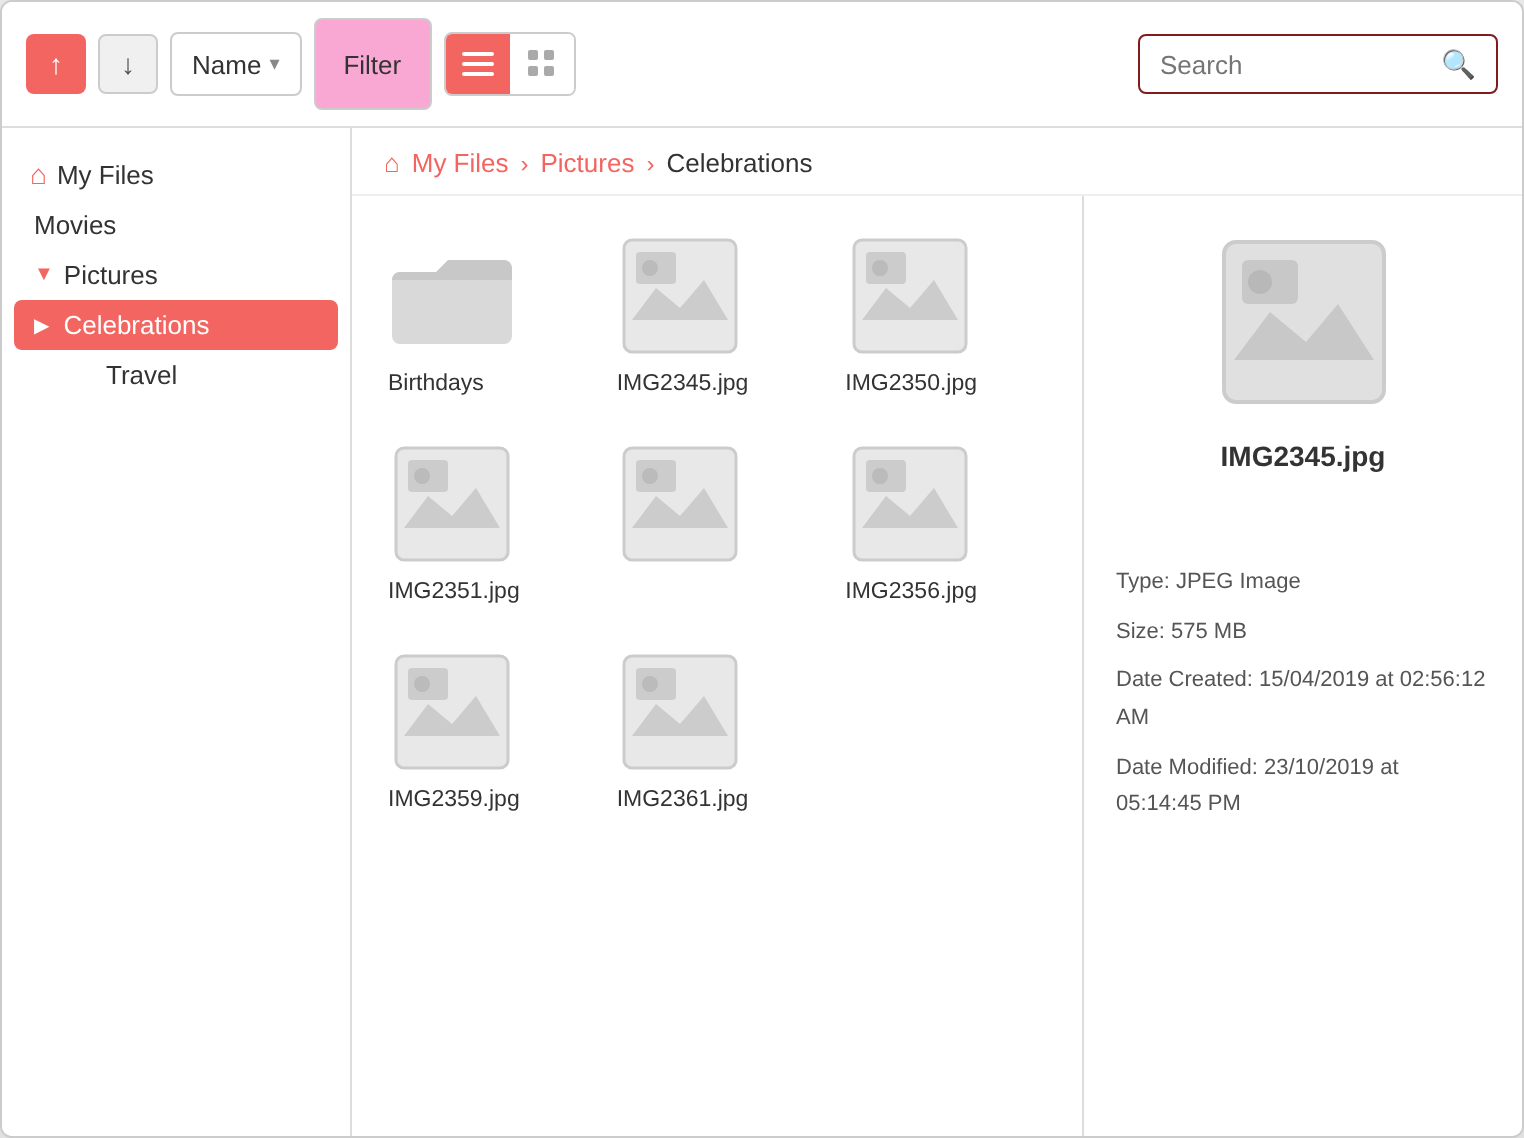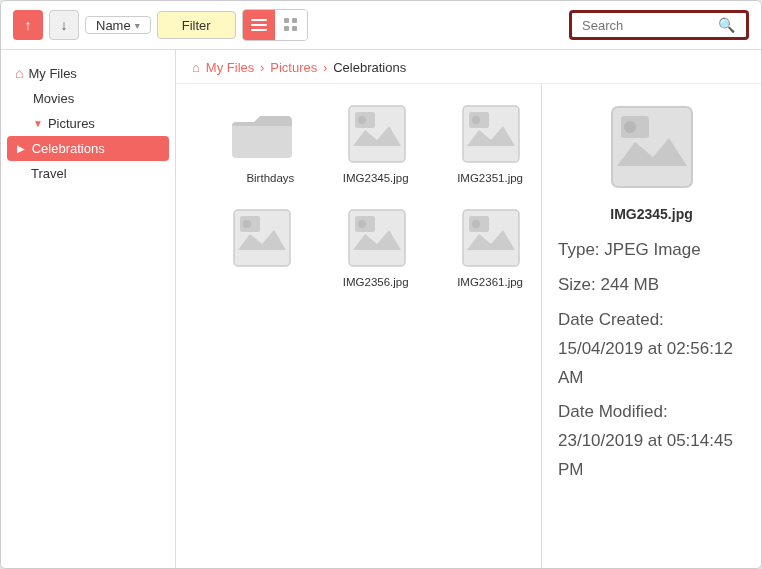--- a/index.html
+++ b/index.html
@@ -52,32 +52,32 @@
     }
     .name-dropdown {
       display: flex;
       align-items: center;
       gap: 4px;
       border: 1px solid #ccc;
       border-radius: 4px;
       padding: 4px 10px;
       background: #fff;
       cursor: pointer;
-      height: 18px;
+      height: 32px;
       font-size: 13px;
       color: #333;
     }
     .name-dropdown .chevron { color: #888; font-size: 10px; }
     .filter-btn {
       border: 1px solid #ccc;
       border-radius: 4px;
-      padding: 4px 24px;
-      background: #fef9c3;
-      cursor: pointer;
-      height: 28px;
+      padding: 4px 14px;
+      background: #f9a8d4;
+      cursor: pointer;
+      height: 46px;
       font-size: 13px;
       color: #333;
     }
     .view-toggle {
       display: flex;
       border: 1px solid #ccc;
       border-radius: 4px;
       overflow: hidden;
     }
     .view-btn {
@@ -93,21 +93,21 @@
       color: #fff;
     }
     .view-btn.inactive {
       background: #fff;
       color: #888;
     }
     .spacer { flex: 1; }
     .search-box {
       display: flex;
       align-items: center;
-      border: 3px solid #7f1d1d;
+      border: 1px solid #7f1d1d;
       border-radius: 4px;
       padding: 4px 10px;
       background: #fff;
       width: 180px;
       height: 30px;
       gap: 6px;
     }
     .search-box input {
       border: none;
       outline: none;
@@ -144,22 +144,22 @@
     }
     .sidebar-item.active {
       background: #f26560;
       color: #fff;
       border-radius: 4px;
       margin: 0 6px;
       padding: 5px 10px;
     }
     .sidebar-toggle { font-size: 10px; color: #888; }
     .sidebar-toggle.open { color: #f26560; }
-    .indent1 { padding-left: 32px; }
-    .indent2 { padding-left: 30px; }
+    .indent1 { padding-left: 16px; }
+    .indent2 { padding-left: 52px; }
 
     
     .breadcrumb {
       display: flex;
       align-items: center;
       gap: 6px;
       padding: 10px 16px 8px;
       font-size: 13px;
       color: #555;
       border-bottom: 1px solid #eee;
@@ -181,21 +181,21 @@
       padding: 10px 14px;
     }
     .file-grid {
       display: grid;
       grid-template-columns: repeat(3, 1fr);
       gap: 8px 6px;
     }
     .file-item {
       display: flex;
       flex-direction: column;
-      align-items: flex-end;
+      align-items: flex-start;
       padding: 8px 4px 6px;
       border-radius: 4px;
       cursor: pointer;
       gap: 6px;
     }
     .file-icon {
       width: 64px;
       height: 64px;
       display: flex;
       align-items: center;
@@ -233,23 +233,24 @@
     }
     .preview-icon svg { width: 100%; height: 100%; }
     .preview-filename {
       font-size: 14px;
       font-weight: 600;
       color: #333;
       margin-bottom: 14px;
       align-self: center;
     }
     .preview-meta {
-      font-size: 17px;
+      font-size: 11px;
       color: #555;
       line-height: 1.7;
+      margin-top: 32px;
     }
     .preview-meta p { margin-bottom: 6px; }
   </style>
 </head>
 <body>
 
 <div class="window">
 
   <div class="toolbar">
     <button class="toolbar-btn">↑</button>
@@ -339,20 +340,31 @@
                   <rect x="10" y="10" width="20" height="16" rx="2" fill="#ccc"></rect>
                   <circle cx="17" cy="18" r="4" fill="#bbb"></circle>
                   <path d="M8 44 L20 28 L32 38 L44 24 L56 44Z" fill="#ccc"></path>
                 </svg>
               </div>
               <span class="file-name">IMG2345.jpg</span>
             </div>
 
 
 
+            <div class="file-item">
+              <div class="file-icon">
+                <svg viewBox="0 0 64 64" fill="none" xmlns="http://www.w3.org/2000/svg">
+                  <rect x="4" y="4" width="56" height="56" rx="4" fill="#e8e8e8" stroke="#ccc" stroke-width="1.5"></rect>
+                  <rect x="10" y="10" width="20" height="16" rx="2" fill="#ccc"></rect>
+                  <circle cx="17" cy="18" r="4" fill="#bbb"></circle>
+                  <path d="M8 44 L20 28 L32 38 L44 24 L56 44Z" fill="#ccc"></path>
+                </svg>
+              </div>
+              <span class="file-name">IMG2350.jpg</span>
+            </div>
 
             <div class="file-item">
               <div class="file-icon">
                 <svg viewBox="0 0 64 64" fill="none" xmlns="http://www.w3.org/2000/svg">
                   <rect x="4" y="4" width="56" height="56" rx="4" fill="#e8e8e8" stroke="#ccc" stroke-width="1.5"></rect>
                   <rect x="10" y="10" width="20" height="16" rx="2" fill="#ccc"></rect>
                   <circle cx="17" cy="18" r="4" fill="#bbb"></circle>
                   <path d="M8 44 L20 28 L32 38 L44 24 L56 44Z" fill="#ccc"></path>
                 </svg>
               </div>
@@ -376,20 +388,31 @@
                 <svg viewBox="0 0 64 64" fill="none" xmlns="http://www.w3.org/2000/svg">
                   <rect x="4" y="4" width="56" height="56" rx="4" fill="#e8e8e8" stroke="#ccc" stroke-width="1.5"></rect>
                   <rect x="10" y="10" width="20" height="16" rx="2" fill="#ccc"></rect>
                   <circle cx="17" cy="18" r="4" fill="#bbb"></circle>
                   <path d="M8 44 L20 28 L32 38 L44 24 L56 44Z" fill="#ccc"></path>
                 </svg>
               </div>
               <span class="file-name">IMG2356.jpg</span>
             </div>
 
+            <div class="file-item">
+              <div class="file-icon">
+                <svg viewBox="0 0 64 64" fill="none" xmlns="http://www.w3.org/2000/svg">
+                  <rect x="4" y="4" width="56" height="56" rx="4" fill="#e8e8e8" stroke="#ccc" stroke-width="1.5"></rect>
+                  <rect x="10" y="10" width="20" height="16" rx="2" fill="#ccc"></rect>
+                  <circle cx="17" cy="18" r="4" fill="#bbb"></circle>
+                  <path d="M8 44 L20 28 L32 38 L44 24 L56 44Z" fill="#ccc"></path>
+                </svg>
+              </div>
+              <span class="file-name">IMG2359.jpg</span>
+            </div>
 
 
             <div class="file-item">
               <div class="file-icon">
                 <svg viewBox="0 0 64 64" fill="none" xmlns="http://www.w3.org/2000/svg">
                   <rect x="4" y="4" width="56" height="56" rx="4" fill="#e8e8e8" stroke="#ccc" stroke-width="1.5"></rect>
                   <rect x="10" y="10" width="20" height="16" rx="2" fill="#ccc"></rect>
                   <circle cx="17" cy="18" r="4" fill="#bbb"></circle>
                   <path d="M8 44 L20 28 L32 38 L44 24 L56 44Z" fill="#ccc"></path>
                 </svg>
@@ -405,21 +428,21 @@
             <svg viewBox="0 0 90 90" fill="none" xmlns="http://www.w3.org/2000/svg">
               <rect x="5" y="5" width="80" height="80" rx="6" fill="#e0e0e0" stroke="#ccc" stroke-width="2"></rect>
               <rect x="14" y="14" width="28" height="22" rx="3" fill="#c8c8c8"></rect>
               <circle cx="23" cy="25" r="6" fill="#b8b8b8"></circle>
               <path d="M10 64 L28 40 L46 55 L62 36 L80 64Z" fill="#c8c8c8"></path>
             </svg>
           </div>
           <div class="preview-filename">IMG2345.jpg</div>
           <div class="preview-meta">
             <p>Type: JPEG Image</p>
-            <p>Size: 244 MB</p>
+            <p>Size: 575 MB</p>
             <p>Date Created: 15/04/2019 at 02:56:12 AM</p>
             <p>Date Modified: 23/10/2019 at 05:14:45 PM</p>
           </div>
         </div>
       </div>
     </div>
   </div>
 </div>
 
 </body></html>

